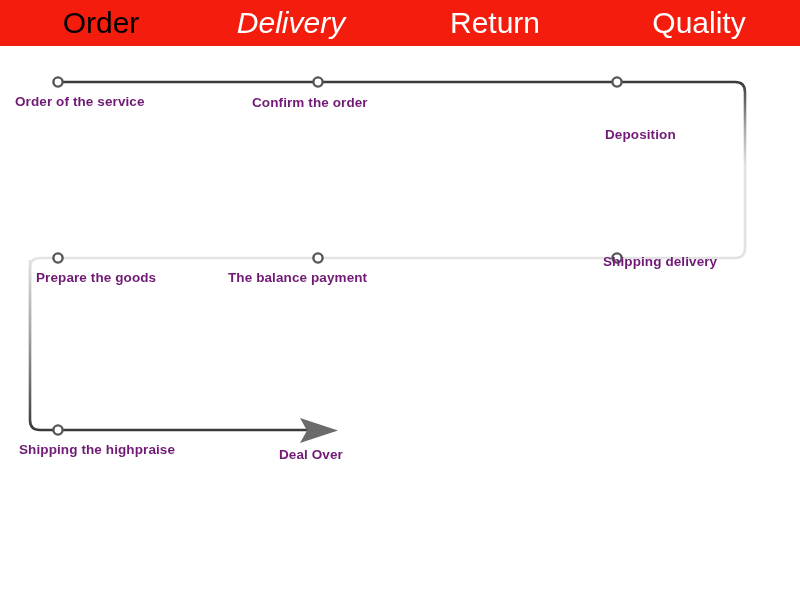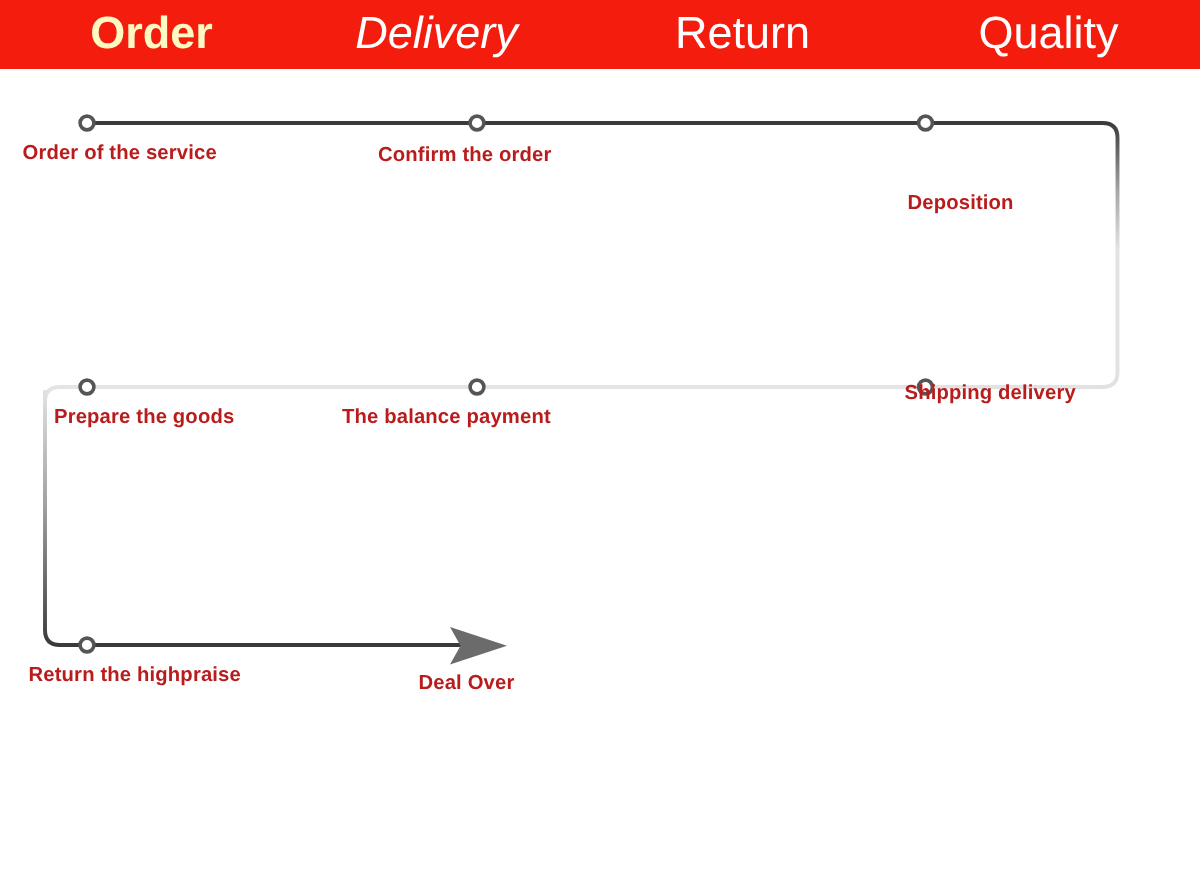--- a/index.html
+++ b/index.html
@@ -31,22 +31,22 @@
     top: 0;
     height: 46px;
     line-height: 45px;
     font-size: 30px;
     color: #ffffff;
     font-weight: normal;
     white-space: nowrap;
     text-align: center;
   }
   .tab.active {
-    color: #fef9c3;
-    font-weight: bold;
+    color: #000000;
+    font-weight: normal;
   }
   #tab-0 { left: 16px;  width: 170px; }
   #tab-1 { left: 206px; width: 170px; font-style: italic; }
   #tab-2 { left: 410px; width: 170px; }
   #tab-3 { left: 614px; width: 170px; }
 
   
   #flow {
     position: absolute;
     left: 0;
@@ -61,21 +61,21 @@
     width: 800px;
     height: 546px;
     display: block;
   }
 
   
   .node-label {
     position: absolute;
     font-size: 13.5px;
     font-weight: bold;
-    color: #b91c1c;
+    color: #701a75;
     white-space: nowrap;
     letter-spacing: 0.1px;
   }
 </style>
 </head>
 <body>
 
 <div id="tabbar">
   <div class="tab active" id="tab-0">Order</div>
   <div class="tab" id="tab-1">Delivery</div>
@@ -134,17 +134,17 @@
   <div class="node-label" style="left:252px; top:49px;">Confirm the order</div>
 
   <div class="node-label" style="left:605px; top:45px;margin-top:36px;">Deposition</div>
 
   <div class="node-label" style="left:36px;  top:224px;">Prepare the goods</div>
 
   <div class="node-label" style="left:228px; top:224px;">The balance payment</div>
 
   <div class="node-label" style="left:603px; top:208px;">Shipping delivery</div>
 
-  <div class="node-label" style="left:19px;  top:396px;">Return the highpraise</div>
+  <div class="node-label" style="left:19px;  top:396px;">Shipping the highpraise</div>
 
   <div class="node-label" style="left:279px; top:401px;">Deal Over</div>
 
 </div>
 
 </body></html>

